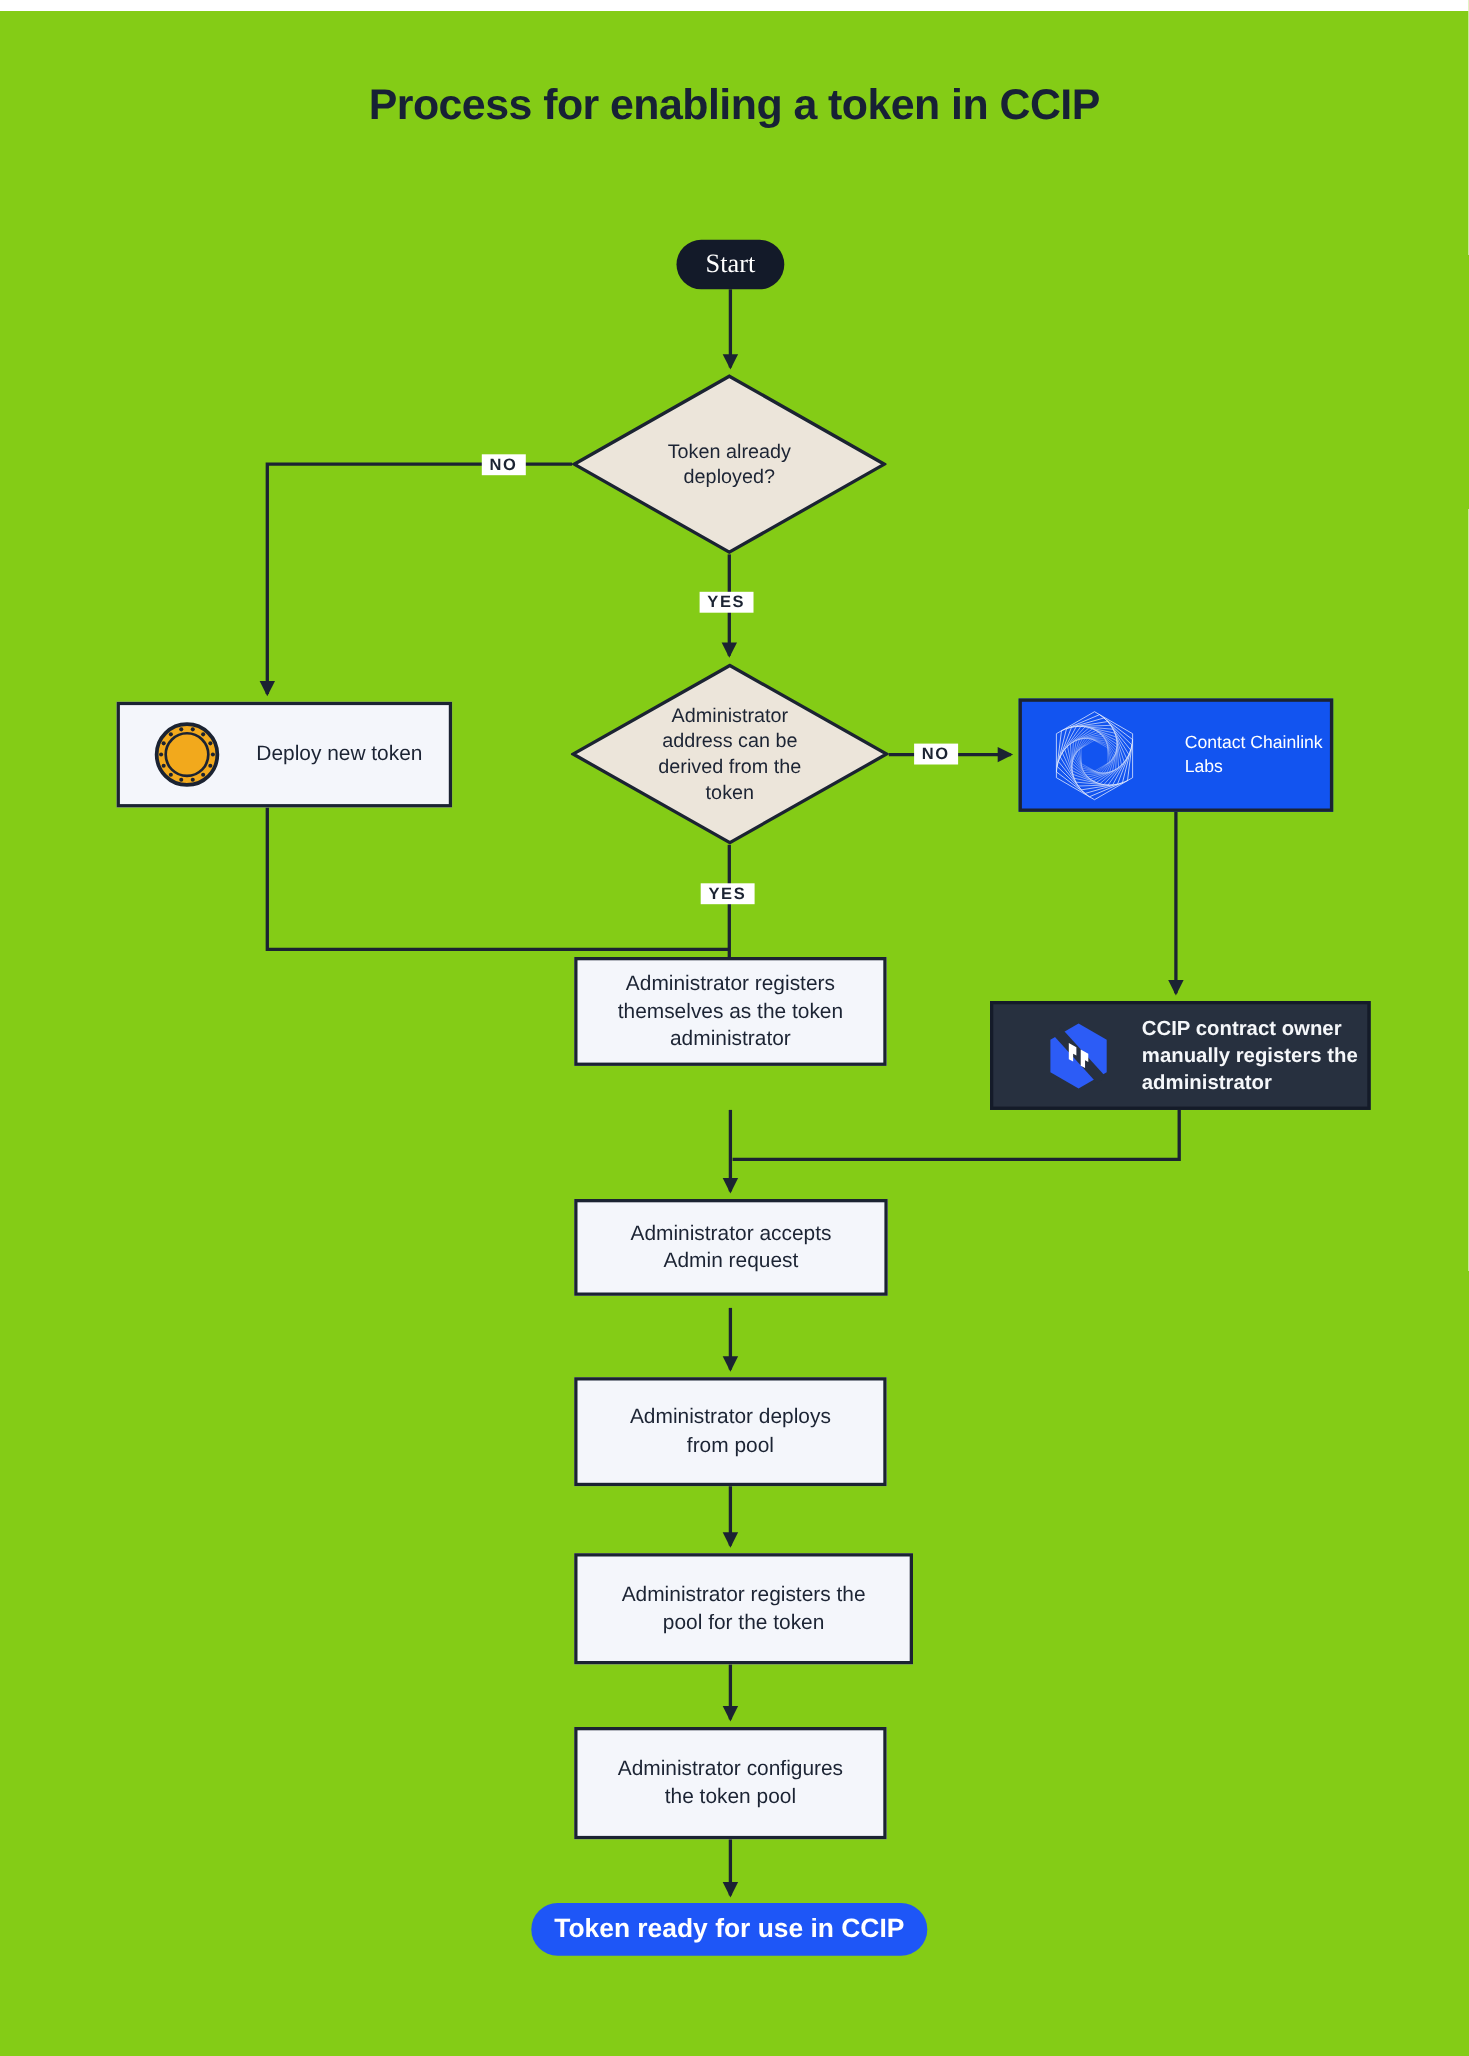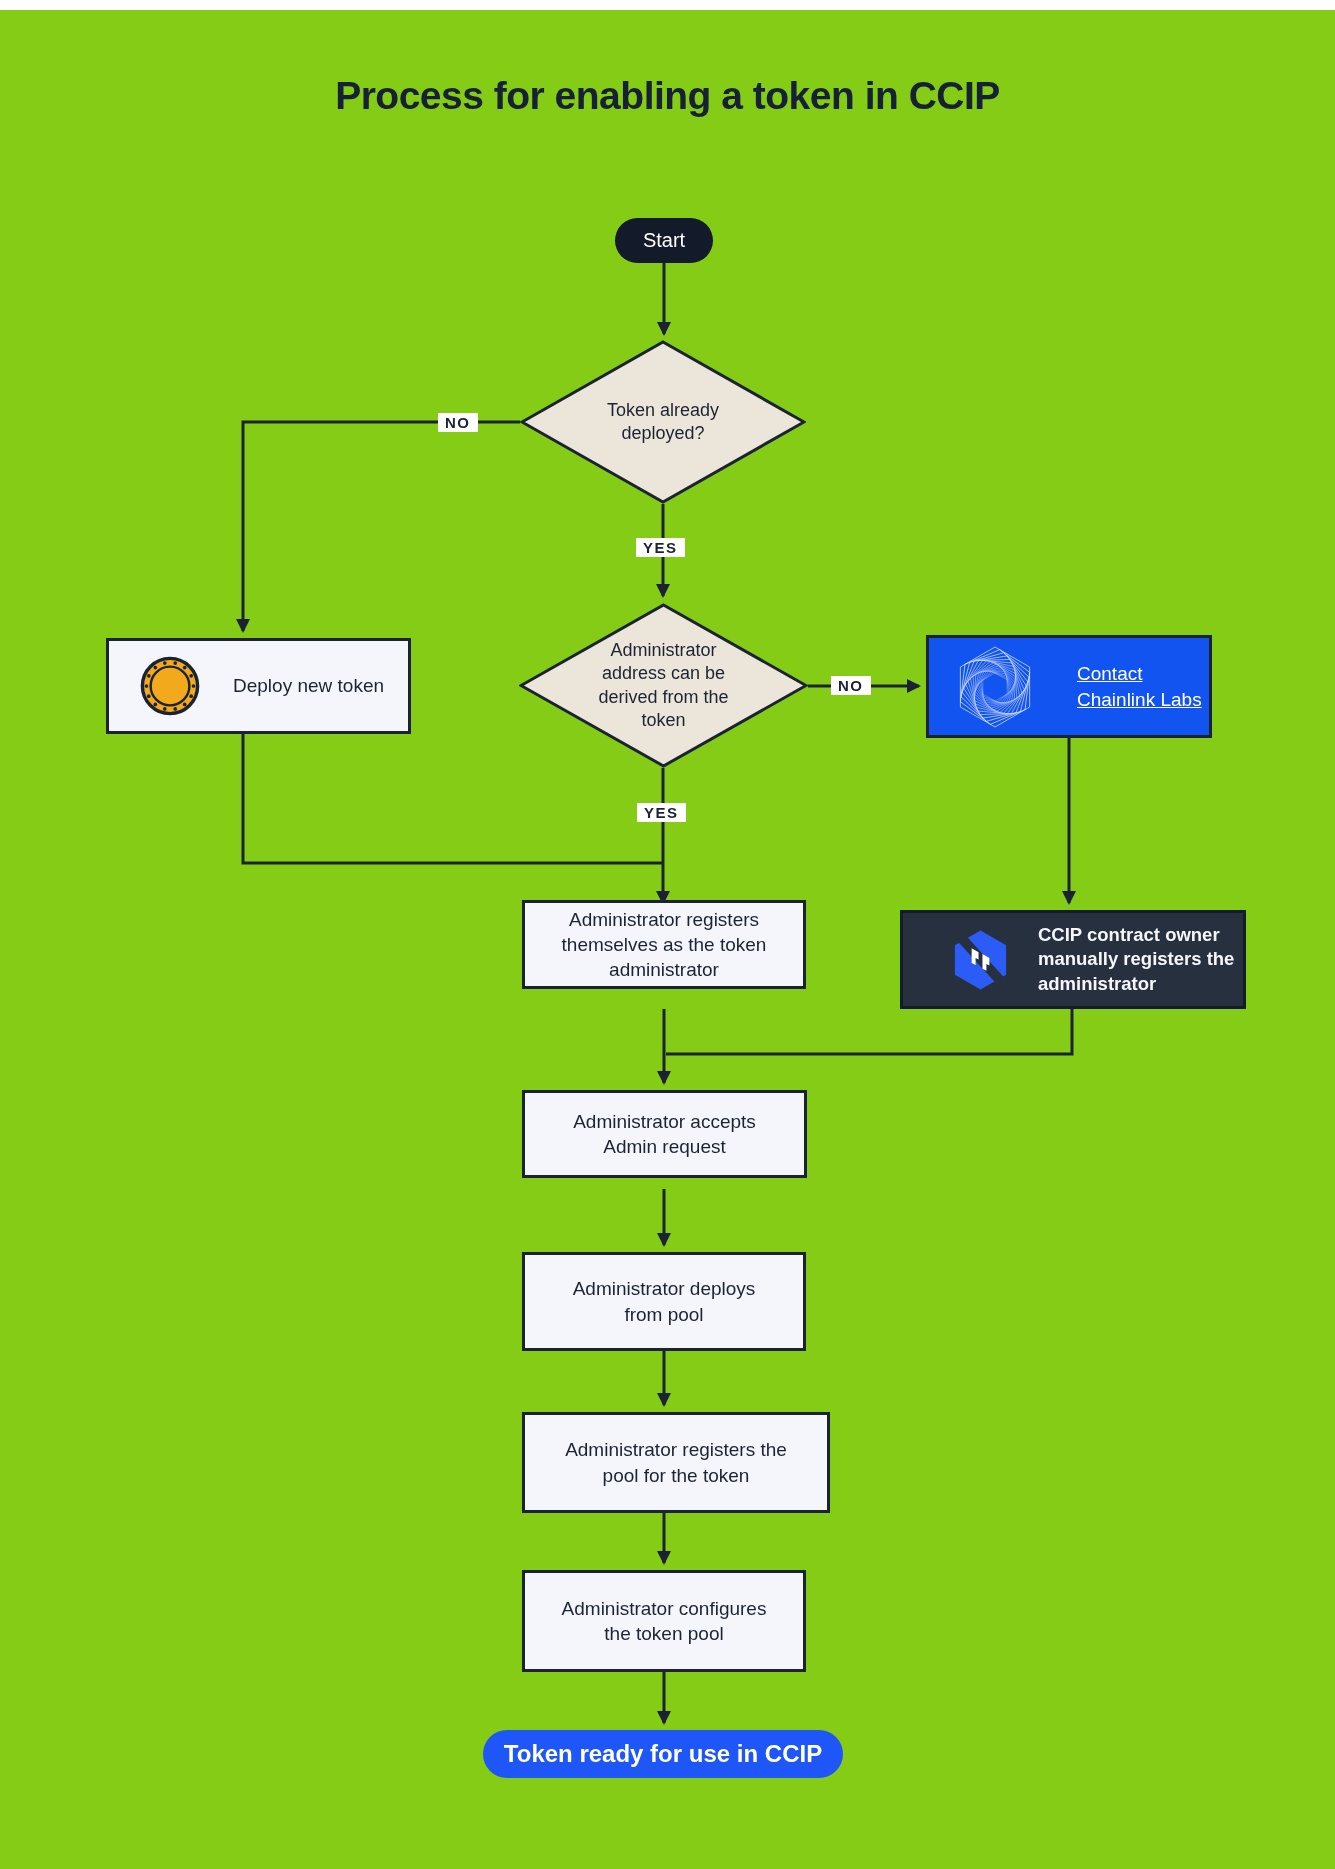--- a/index.html
+++ b/index.html
@@ -10,40 +10,40 @@
          font-size:39px;font-weight:700;letter-spacing:-0.5px;color:#172135;}
   
   svg.wires{position:absolute;left:0;top:0;width:1335px;height:1869px;}
   svg.wires polyline{fill:none;stroke:#1b2332;stroke-width:3;}
   
   .node{position:absolute;box-sizing:border-box;display:flex;align-items:center;justify-content:center;}
   .proc{background:#f4f6fb;border:3px solid #1b2332;}
   .proc .txt{font-size:19px;line-height:1.32;text-align:center;color:#1c2434;}
   
   .start{left:615px;top:208px;width:98px;height:45px;background:#131a29;border-radius:23px;}
-  .start .txt{color:#fff;font-size:20px;font-weight:500;}
+  .start .txt{color:#fff;font-size:24px;font-weight:500;font-family:Liberation Serif, serif;}
   
   .diamond{background:transparent;border:none;}
   .diamond svg{position:absolute;left:0;top:0;}
   .diamond .txt{position:relative;font-size:18px;line-height:1.28;text-align:center;color:#1c2434;}
   .d1{left:520px;top:330px;width:286px;height:164px;}
   .d2{left:519px;top:593px;width:289px;height:165px;}
   
   .deploy{left:106px;top:628px;width:305px;height:96px;justify-content:flex-start;padding-left:30px;}
   .deploy .txt{margin-left:32px;}
-  .b1{left:522px;top:890px;width:284px;height:89px;}
+  .b1{left:522px;top:860px;width:284px;height:99px;}
   .b2{left:522px;top:1080px;width:285px;height:88px;}
   .b3{left:522px;top:1242px;width:284px;height:99px;}
   .b4{left:522px;top:1402px;width:308px;height:101px;}
   .b5{left:522px;top:1560px;width:284px;height:102px;}
   .b1 .txt,.b2 .txt,.b3 .txt,.b4 .txt,.b5 .txt{max-width:240px;}
   
   .contact{left:926px;top:625px;width:286px;height:103px;background:#1254f0;border:3px solid #1b2332;
            justify-content:flex-start;padding-left:24px;}
-  .contact .txt{margin-left:40px;font-size:19px;line-height:1.35;color:#ffffff;max-width:130px;text-decoration:underline;}
+  .contact .txt{margin-left:40px;font-size:16px;line-height:1.35;color:#ffffff;max-width:130px;}
   .spiral polygon{fill:none;stroke:#ffffff;stroke-width:0.7;opacity:0.9;}
   
   .darkbox{left:900px;top:900px;width:346px;height:99px;background:#27303f;border:3px solid #141b29;
            justify-content:flex-start;padding-left:46px;font-weight:bold;}
   .darkbox .txt{margin-left:26px;font-size:18.5px;line-height:1.3;color:#f5f7fa;max-width:205px;}
   
   .end{left:483px;top:1720px;width:360px;height:48px;background:#1e56f7;border-radius:24px;}
   .end .txt{color:#ffffff;font-size:24px;font-weight:700;}
   
   .lbl{position:absolute;background:#ffffff;padding:1px 7px;font-size:15px;font-weight:700;

